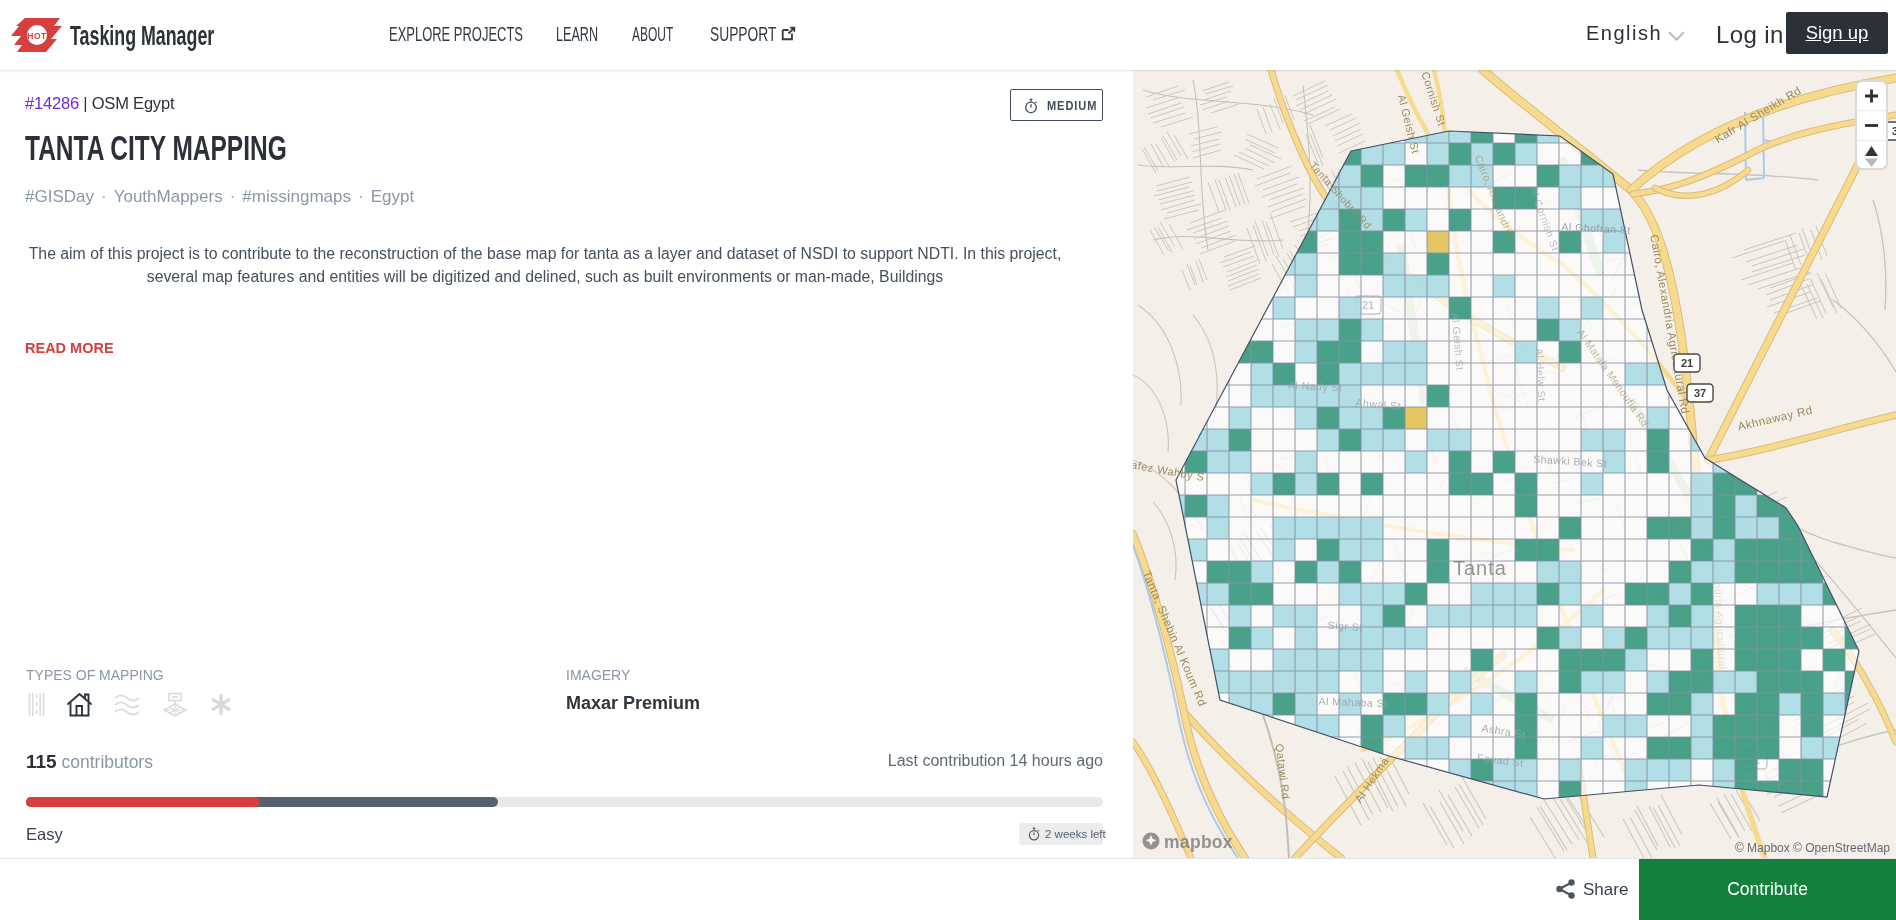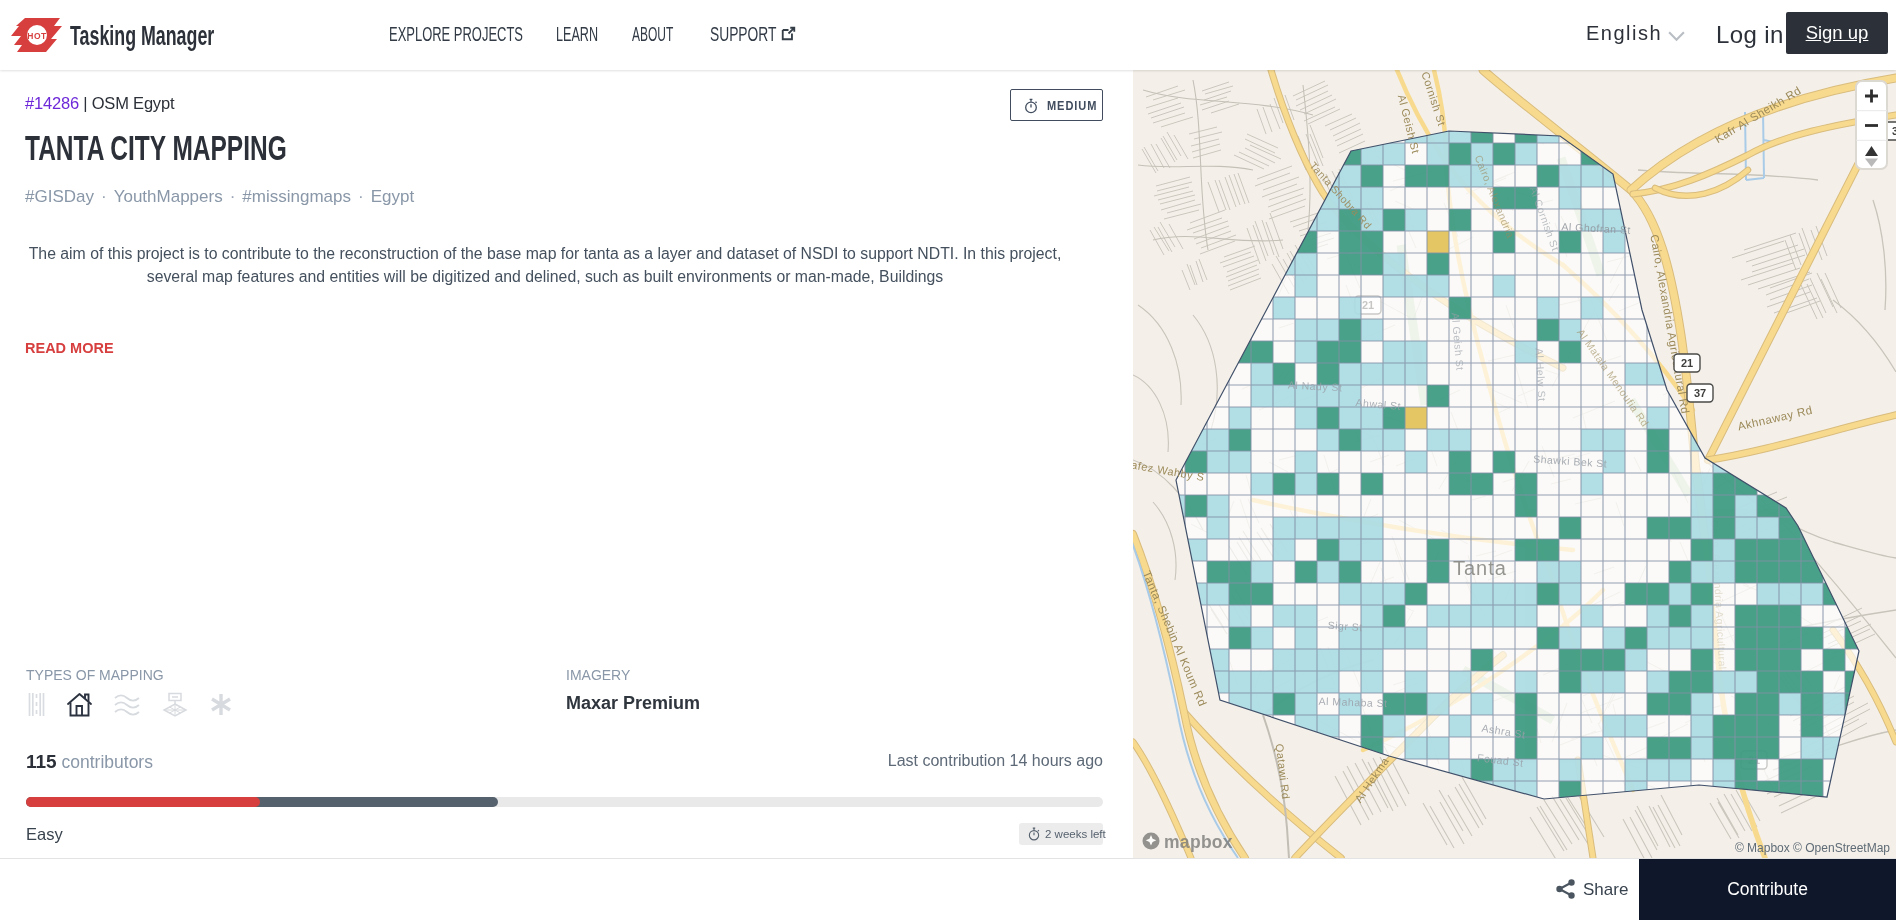--- a/index.html
+++ b/index.html
@@ -54,21 +54,21 @@
 
 .map { position:absolute; left:1133px; top:70px; width:763px; height:788px; overflow:hidden; }
 
 
 footer { position:absolute; left:0; top:858px; width:1896px; height:62px; background:#fff;
   border-top:1px solid #e3e3e3; }
 .tabs { position:absolute; left:25px; top:22px; font-size:15.5px; color:#46525e; white-space:nowrap; }
 .tabs i { font-style:normal; color:#8b96a0; padding:0 10.5px; }
 .share { position:absolute; left:1556px; top:20px; color:#39434e; font-size:17px; }
 .share svg { vertical-align:-4px; margin-right:8px; }
-.contribute { position:absolute; left:1639px; top:0; width:257px; height:62px; background:#0f172a;
+.contribute { position:absolute; left:1639px; top:0; width:257px; height:62px; background:#15803d;
   color:#fff; font-size:17.5px; text-align:center; line-height:61px; }
 </style></head>
 <body>
 
 <header>
   <svg class="logo" width="52" height="36" viewBox="0 0 52 36">
     <path d="M15 1 L50 1 L44 9 L52 9 L41 22 L47 22 L36 35 L7 35 L12 28 L4 28 L11 19 L1 19 L9 9 L6 9 Z" fill="#d73f3f"></path>
     <circle cx="27" cy="18" r="10" fill="#fff"></circle>
     <text x="27" y="21.5" font-size="8.5" font-weight="bold" fill="#d73f3f" text-anchor="middle" letter-spacing="0.5" font-family="Liberation Sans">HOT</text>
   </svg>

